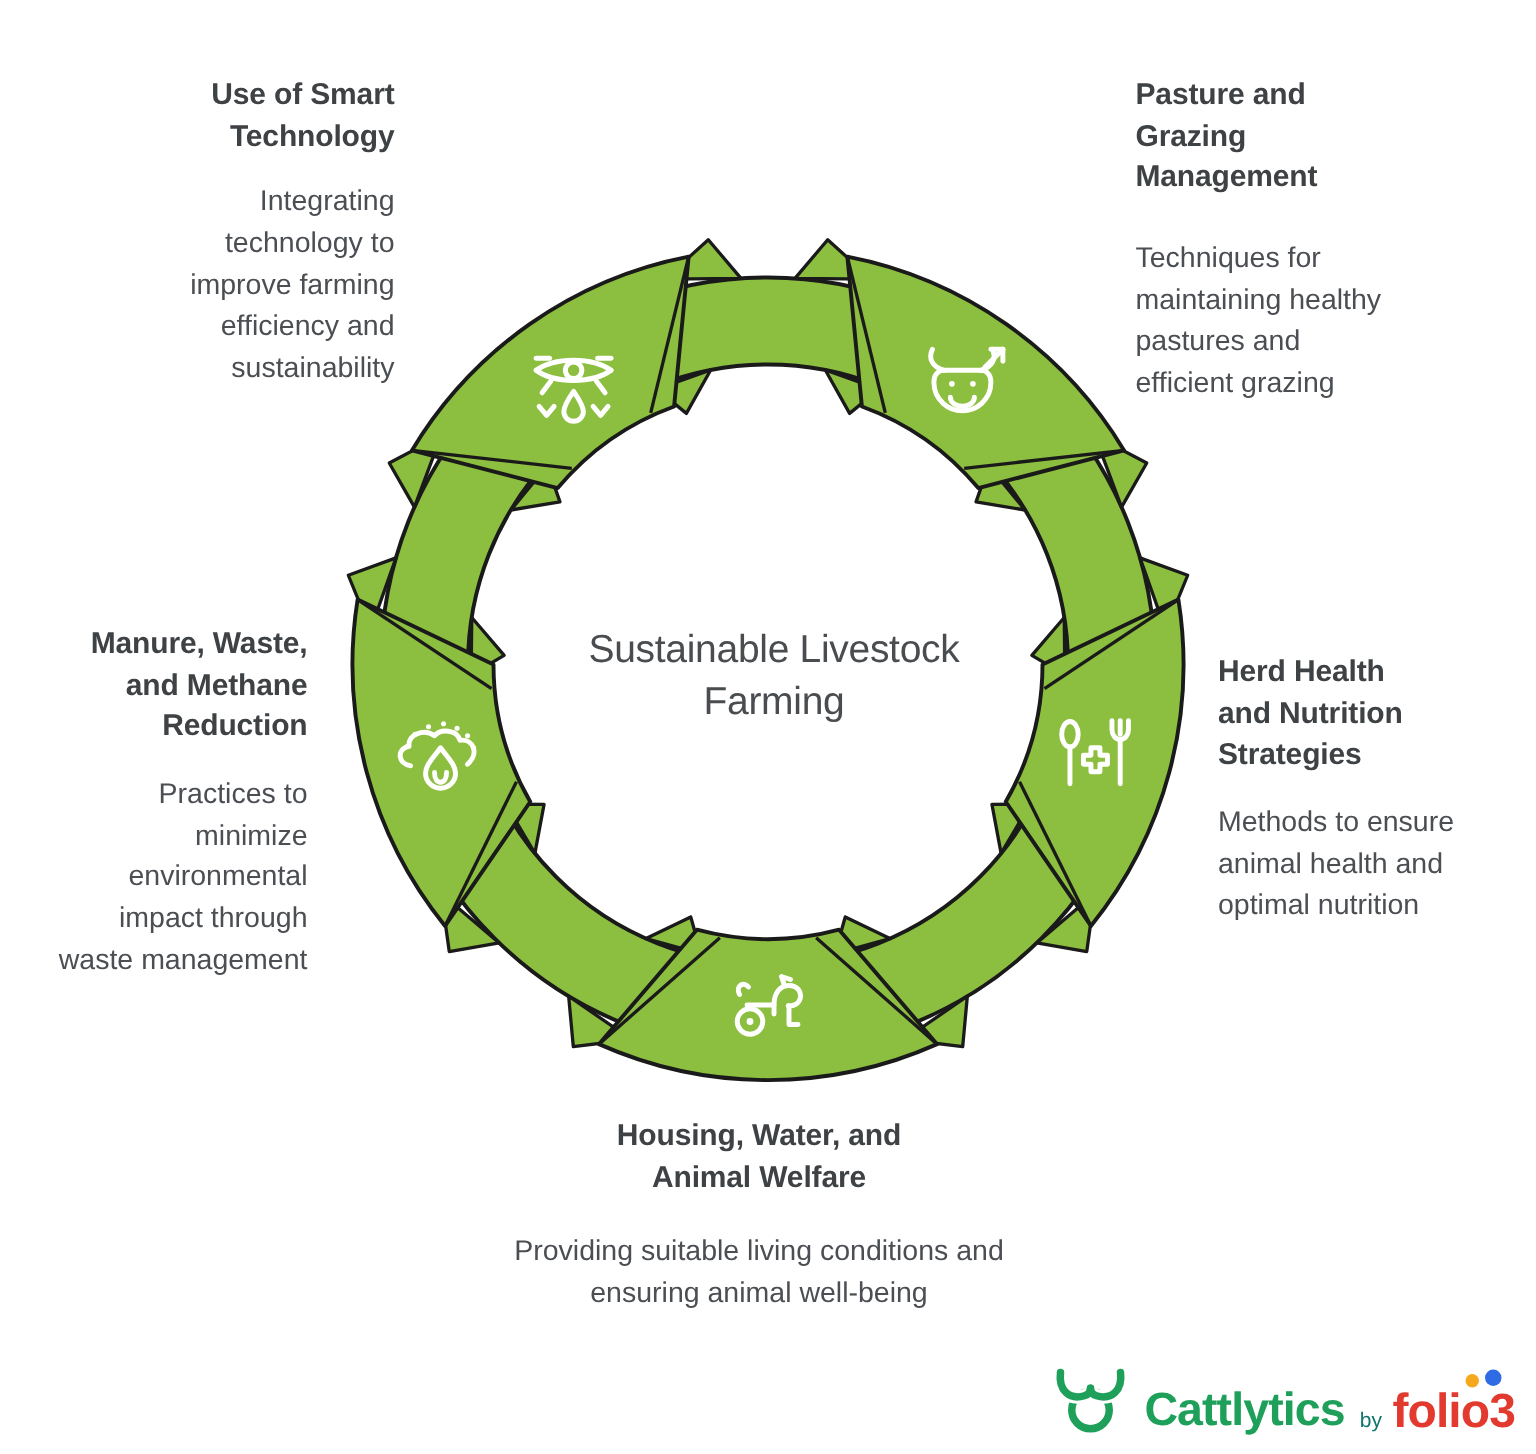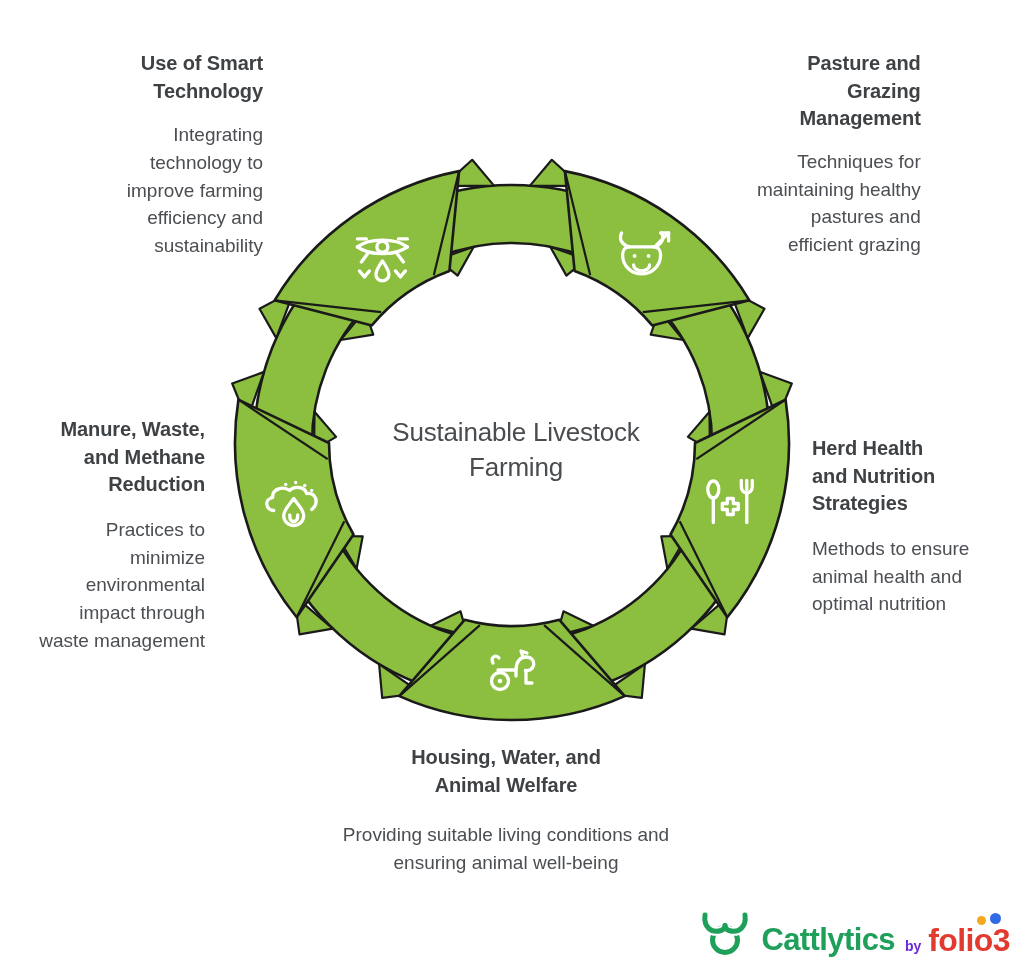--- a/index.html
+++ b/index.html
@@ -13,39 +13,39 @@
   .label{position:absolute;}
   .label h2{
     margin:0;font-size:20px;line-height:1.38;font-weight:bold;color:#3F4245;
     white-space:pre-line;letter-spacing:-0.1px;
   }
   .label .desc{
     font-size:19px;line-height:1.46;color:#4B4E52;white-space:pre-line;
   }
   .label-smart{right:761px;top:50px;text-align:right;margin-left:29px;}
   .label-smart .desc{margin-top:16px;}
-  .label-pasture{left:757px;top:50px;text-align:right;}
-  .label-pasture .desc{margin-top:15px;}
+  .label-pasture{left:757px;top:50px;text-align:left;}
+  .label-pasture .desc{margin-top:26px;}
   .label-herd{left:812px;top:435px;text-align:left;}
   .label-herd .desc{margin-top:17px;}
   .label-manure{right:819px;top:416px;text-align:right;}
   .label-manure .desc{margin-top:17px;}
   .label-housing{left:326px;top:744px;width:360px;text-align:center;}
   .label-housing .desc{margin-top:22px;}
 
   .center-title{
     position:absolute;left:366px;top:415px;width:300px;text-align:center;
     font-size:26px;font-weight:normal;line-height:1.35;color:#4A4D50;white-space:pre-line;
     letter-spacing:-0.2px;
   }
 
   .logo{position:absolute;right:14px;bottom:10px;display:flex;align-items:flex-end;}
   .logo .bull{margin-right:9px;margin-bottom:0px;}
   .logo .brand{font-size:31px;font-weight:bold;color:#1FA05A;letter-spacing:-0.6px;line-height:1;padding-bottom:4px;margin-top:21px;}
-  .logo .by{font-size:14px;font-weight:bold;color:#6d28d9;margin:0 7px 6px 10px;line-height:1;}
+  .logo .by{font-size:14px;font-weight:normal;color:#0f766e;margin:0 7px 6px 10px;line-height:1;}
   .logo .maker{position:relative;font-size:32px;font-weight:bold;color:#E23A2E;letter-spacing:-0.6px;line-height:1;padding-bottom:3px;}
   .dot{position:absolute;border-radius:50%;}
   .dot-orange{width:9px;height:9px;background:#F5A81C;top:-8px;right:24px;}
   .dot-blue{width:11px;height:11px;background:#2F6BE4;top:-11px;right:9px;}
 </style>
 </head>
 <body>
 
 <div class="stage">
 

